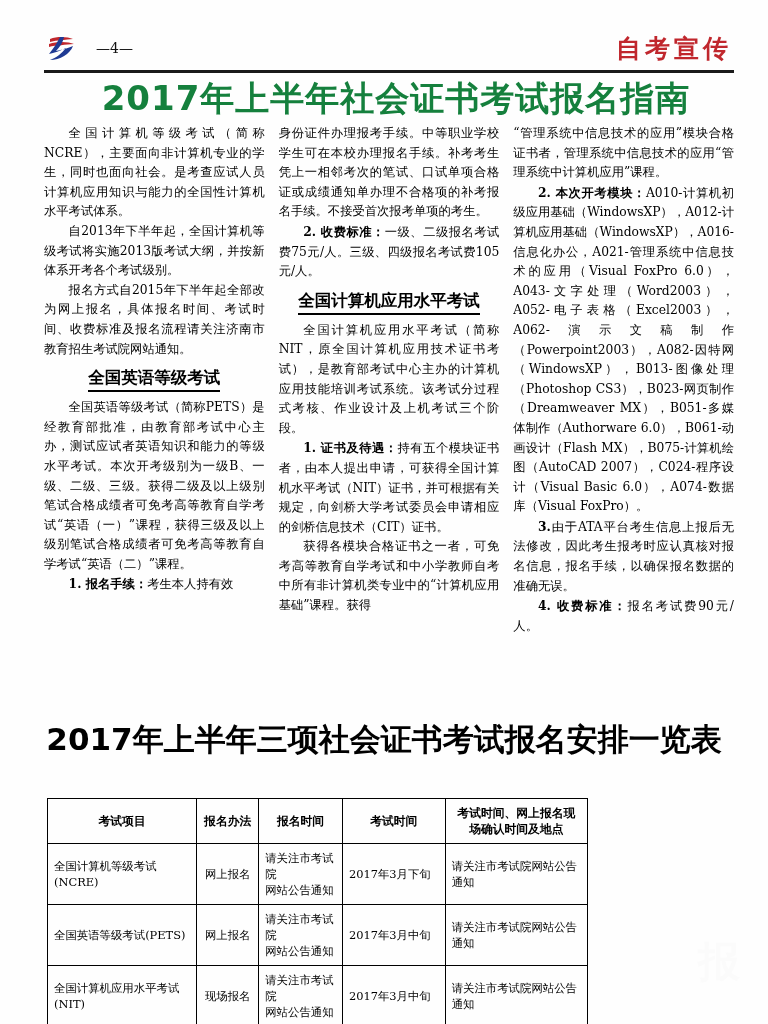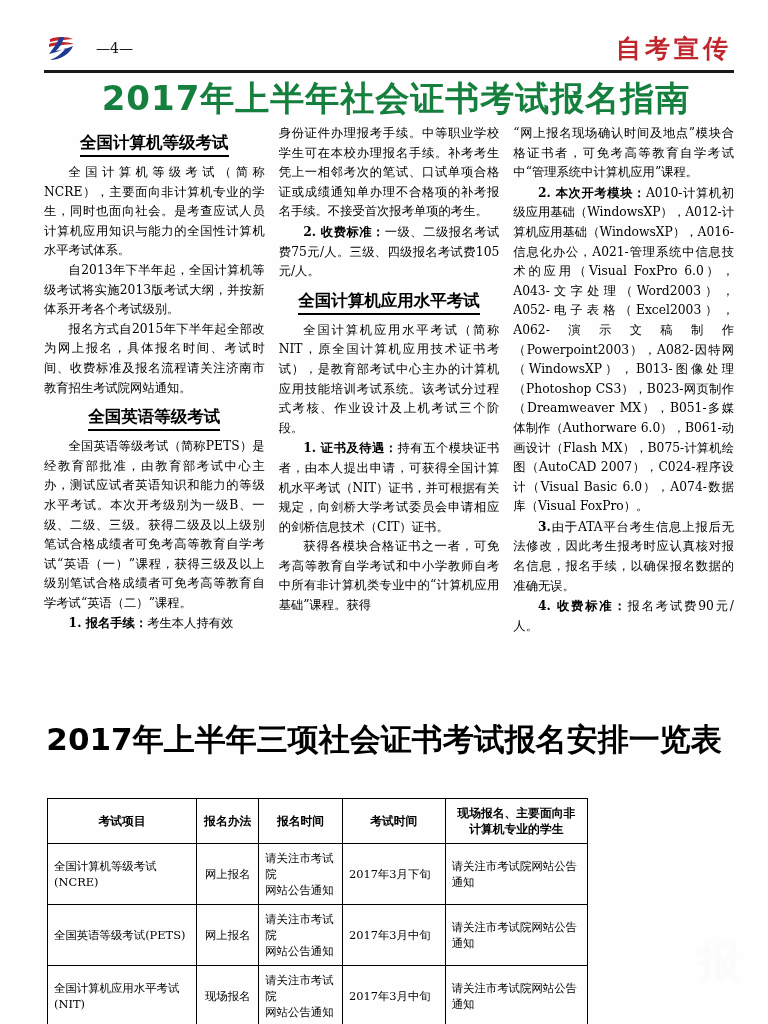--- a/index.html
+++ b/index.html
@@ -198,23 +198,20 @@
     <span class="page-num">—4—</span>
     <span class="banner-red">自考宣传</span>
   </div>
   <div class="masthead-rule"></div>
 
   <div class="headline">2017年上半年社会证书考试报名指南</div>
 
   <div class="columns">
 
     <div class="col">
-      <div class="sec-head-wrap">
-        <span class="sec-head-inner">全国计算机等级考试</span>
-      </div>
       <p>全国计算机等级考试（简称NCRE），主要面向非计算机专业的学生，同时也面向社会。是考查应试人员计算机应用知识与能力的全国性计算机水平考试体系。</p>
       <p>自2013年下半年起，全国计算机等级考试将实施2013版考试大纲，并按新体系开考各个考试级别。</p>
       <p style="font-weight:normal">报名方式自2015年下半年起全部改为网上报名，具体报名时间、考试时间、收费标准及报名流程请关注济南市教育招生考试院网站通知。</p>
       <div class="sec-head-wrap">
         <span class="sec-head-inner">全国英语等级考试</span>
       </div>
       <p>全国英语等级考试（简称PETS）是经教育部批准，由教育部考试中心主办，测试应试者英语知识和能力的等级水平考试。本次开考级别为一级B、一级、二级、三级。获得二级及以上级别笔试合格成绩者可免考高等教育自学考试“英语（一）”课程，获得三级及以上级别笔试合格成绩者可免考高等教育自学考试“英语（二）”课程。</p>
       <p><b>1. 报名手续：</b><span>考生本人持有效</span></p>
     </div>
 
@@ -223,39 +220,39 @@
       <p><b>2. 收费标准：</b><span>一级、二级报名考试费75元/人。三级、四级报名考试费105元/人。</span></p>
       <div class="sec-head-wrap">
         <span class="sec-head-inner">全国计算机应用水平考试</span>
       </div>
       <p>全国计算机应用水平考试（简称NIT，原全国计算机应用技术证书考试），是教育部考试中心主办的计算机应用技能培训考试系统。该考试分过程式考核、作业设计及上机考试三个阶段。</p>
       <p><b>1. 证书及待遇：</b><span>持有五个模块证书者，由本人提出申请，可获得全国计算机水平考试（NIT）证书，并可根据有关规定，向剑桥大学考试委员会申请相应的剑桥信息技术（CIT）证书。</span></p>
       <p>获得各模块合格证书之一者，可免考高等教育自学考试和中小学教师自考中所有非计算机类专业中的“计算机应用基础”课程。获得</p>
     </div>
 
     <div class="col">
-      <p class="noindent">“网上报名现场确认时间及地点”模块合格证书者，可免考高等教育自学考试中“管理系统中计算机应用”课程。</p>
+      <p class="noindent">“管理系统中信息技术的应用”模块合格证书者，管理系统中信息技术的应用“管理系统中计算机应用”课程。</p>
       <p><b>2. 本次开考模块：</b><span>A010-计算机初级应用基础（WindowsXP），A012-计算机应用基础（WindowsXP），A016-信息化办公，A021-管理系统中信息技术的应用（Visual FoxPro 6.0），A043-文字处理（Word2003），A052-电子表格（Excel2003），A062-演示文稿制作（Powerpoint2003），A082-因特网（WindowsXP），B013-图像处理（Photoshop CS3），B023-网页制作（Dreamweaver MX），B051-多媒体制作（Authorware 6.0），B061-动画设计（Flash MX），B075-计算机绘图（AutoCAD 2007），C024-程序设计（Visual Basic 6.0），A074-数据库（Visual FoxPro）。</span></p>
       <p><b>3.</b><span>由于ATA平台考生信息上报后无法修改，因此考生报考时应认真核对报名信息，报名手续，以确保报名数据的准确无误。</span></p>
       <p><b>4. 收费标准：</b><span>报名考试费90元/人。</span></p>
     </div>
 
   </div>
 
   <div class="table-title">2017年上半年三项社会证书考试报名安排一览表</div>
 
   <div class="tbl-wrap">
     <table class="schedule">
       <thead>
         <tr>
           <th class="c-name">考试项目</th>
           <th class="c-method">报名办法</th>
           <th class="c-regtime">报名时间</th>
           <th class="c-examtime">考试时间</th>
-          <th class="c-place">现场报名、主要面向非计算机专业的学生</th>
+          <th class="c-place">考试时间、网上报名现场确认时间及地点</th>
         </tr>
       </thead>
       <tbody>
         <tr>
           <td class="c-name">
             <span class="cellline">全国计算机等级考试(NCRE)</span>
             <span class="cellline"></span>
           </td>
           <td class="c-method">网上报名</td>
           <td class="c-regtime">

